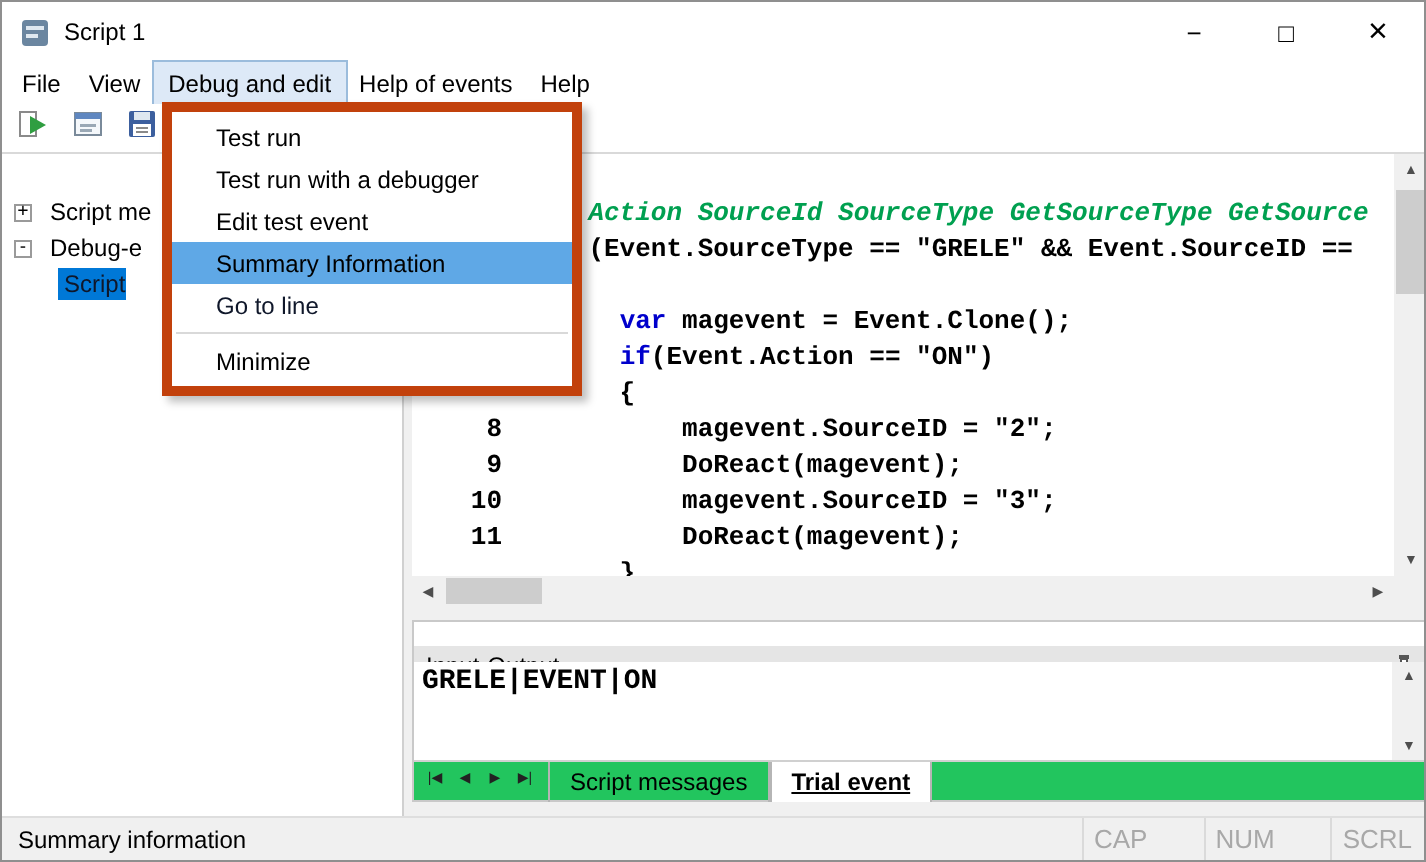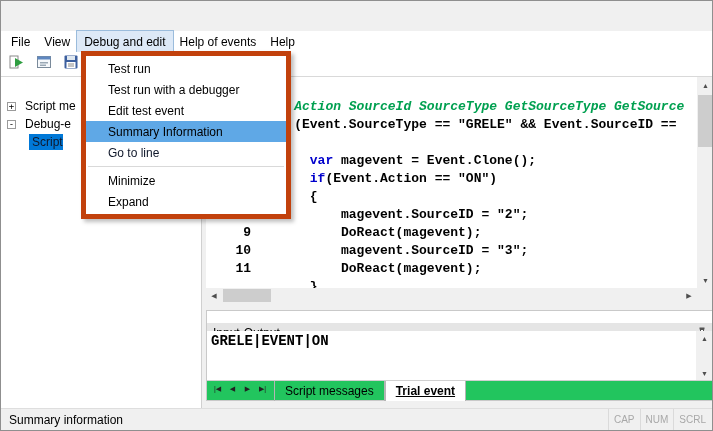--- a/index.html
+++ b/index.html
@@ -81,36 +81,51 @@
   .io-tab { padding:0 10px; display:flex; align-items:center; border-left:1px solid #b5b5b5;
             border-right:1px solid #b5b5b5; color:#000; }
   .io-tab.active { background:#fff; font-weight:bold; text-decoration:underline; }
 
   
   .statusbar { position:absolute; left:0; bottom:0; right:0; height:22px; background:#f0f0f0;
                border-top:1px solid #dedede; display:flex; align-items:center; font-size:12px; }
   .status-text { padding-left:8px; }
   .locks { position:absolute; right:1px; top:0; bottom:0; display:flex; align-items:stretch; }
   .lock { padding:0 5px; display:flex; align-items:center; color:#a8a8a8; border-left:1px solid #dadada;
-          font-size:10px; }
+          font-size:13px;margin-left:23px; }
 
   
   .dropdown { position:absolute; left:80px; top:50px; width:210px; background:#fff;
               border:5px solid #c2410c; box-shadow:3px 3px 4px rgba(0,0,0,0.25); padding:2px 0;
               z-index:50; font-size:12px; }
   .dd-item { height:21px; display:flex; align-items:center; padding-left:22px; }
   .dd-item.highlighted { background:var(--menu-highlight); }
   .dd-item.disabled { color:#0f172a; }
   .dd-sep { height:1px; background:#d9d9d9; margin:3px 2px; }
 </style>
 </head>
 <body>
 
 <div class="window">
 
+  <div class="titlebar">
+    <span class="app-icon">
+      <svg width="15" height="15" viewBox="0 0 15 15">
+        <rect x="1" y="1" width="13" height="13" rx="2" fill="#6b86a0"></rect>
+        <rect x="3" y="4" width="9" height="2" fill="#dfe8f0"></rect>
+        <rect x="3" y="8" width="6" height="2" fill="#dfe8f0"></rect>
+      </svg>
+    </span>
+    <span class="title-text">Script 1</span>
+    <div class="win-controls">
+      <div class="win-btn">−</div>
+      <div class="win-btn">□</div>
+      <div class="win-btn close">×</div>
+    </div>
+  </div>
 
   <div class="menubar">
       <div class="mb-item">File</div>
       <div class="mb-item">View</div>
       <div class="mb-item active">Debug and edit</div>
       <div class="mb-item">Help of events</div>
       <div class="mb-item">Help</div>
     </div>
 
   <div class="toolbar">
@@ -263,16 +278,15 @@
   </div>
 
   <div class="dropdown">
       <div class="dd-item">Test run</div>
       <div class="dd-item">Test run with a debugger</div>
       <div class="dd-item">Edit test event</div>
       <div class="dd-item highlighted">Summary Information</div>
       <div class="dd-item disabled">Go to line</div>
       <div class="dd-sep"></div>
       <div class="dd-item">Minimize</div>
-      <div class="dd-item">Expand</div>
     </div>
 
 </div>
 
 </body></html>

